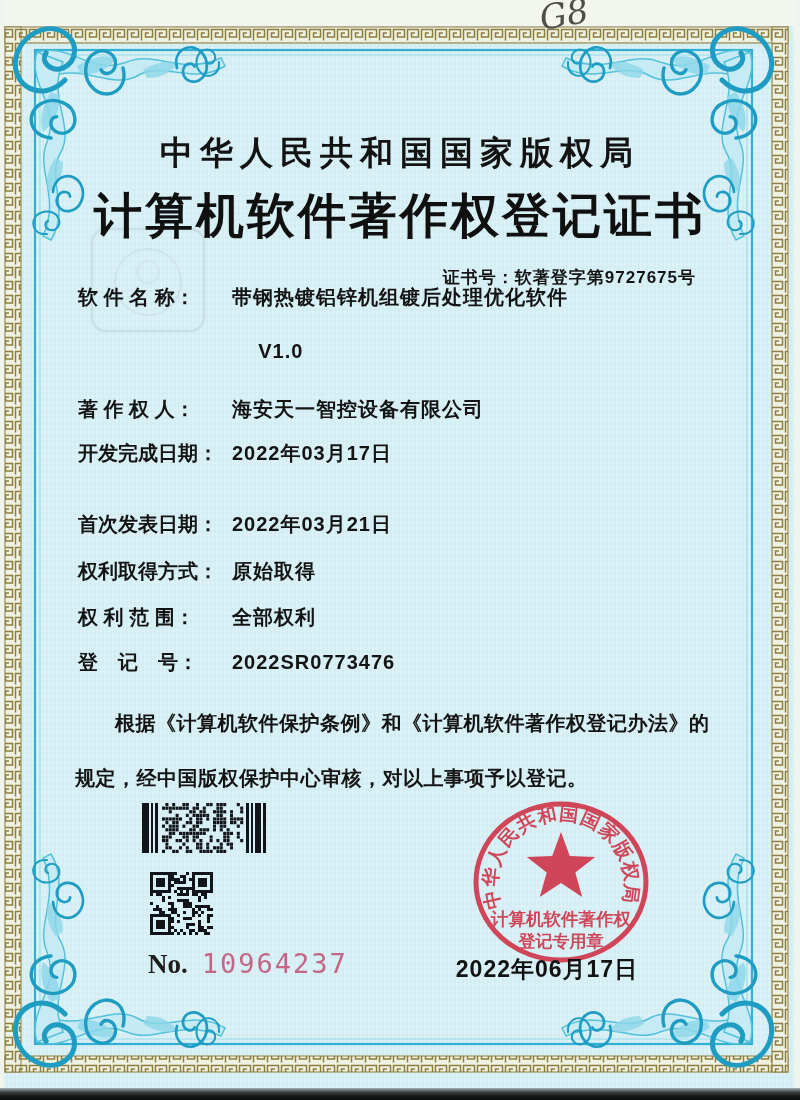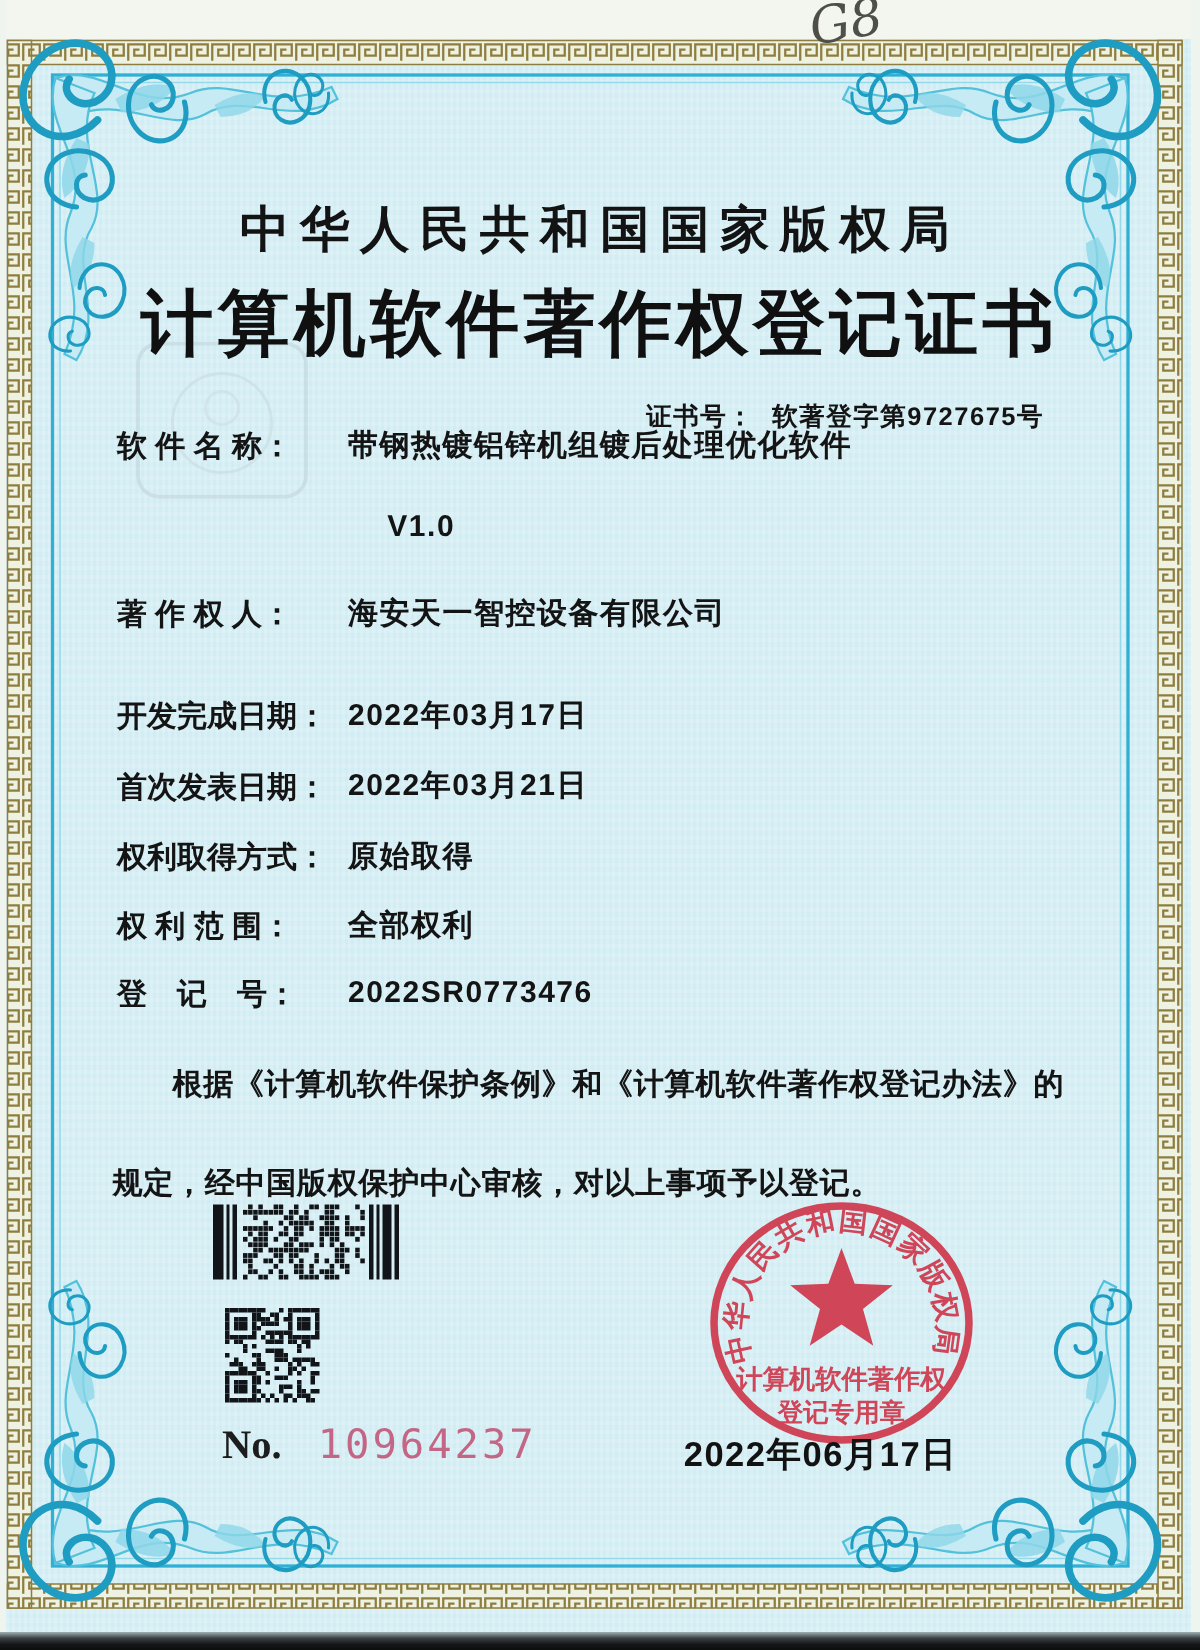--- a/index.html
+++ b/index.html
@@ -16,32 +16,32 @@
   .strip-left{position:absolute;left:0;top:0;width:4px;height:1092px;background:#f0f4ee;}
   .strip-bottom{position:absolute;left:0;bottom:0;width:800px;height:12px;
     background:linear-gradient(#9fb0b4 0%,#3a3f41 35%,#141516 70%,#0c0d0d 100%);}
   svg.deco{position:absolute;left:0;top:0;}
   .txt{position:absolute;white-space:pre;}
   .authority{left:0;top:131px;width:800px;text-align:center;font-family:"Liberation Serif",serif;
     font-size:33px;font-weight:700;letter-spacing:7px;color:#131313;}
   .cert-title{left:0;top:184px;width:800px;text-align:center;font-family:"Liberation Serif",serif;
     font-size:48px;font-weight:700;letter-spacing:3px;color:#101010;}
   .cert-no{top:246px;right:104px;font-size:17px;font-weight:700;letter-spacing:1px;}
-  .cert-no .v{margin-left:12px;}
+  .cert-no .v{}
   .row{position:absolute;left:78px;font-size:20px;font-weight:700;}
   .row .lbl{display:inline-block;min-width:152px;white-space:pre;}
   .row .val{position:absolute;left:154px;top:0;white-space:pre;letter-spacing:1px;line-height:27px;}
   .para{position:absolute;left:75px;top:696px;width:662px;font-size:20px;font-weight:600;
     letter-spacing:.5px;}
   .para .l1{text-indent:40px;line-height:30px;margin-top:12px;}
-  .para .l2{line-height:30px;margin-top:36px;}
+  .para .l2{line-height:30px;margin-top:25px;}
   .serial{position:absolute;left:148px;top:948px;font-size:27px;}
   .serial .no{font-family:"Liberation Serif",serif;font-weight:700;color:#1d1d1d;}
   .serial .num{font-family:"DejaVu Sans Mono",monospace;color:#c2587a;letter-spacing:2px;
-    margin-left:24px;opacity:.9;}
+    margin-left:14px;opacity:.9;}
   .issue-date{position:absolute;left:437px;top:954px;width:220px;text-align:center;
     font-size:23px;font-weight:700;letter-spacing:1px;color:#121212;}
 </style>
 </head>
 <body>
 
 <div class="page">
 
   <div class="strip-top"></div>
   <div class="strip-left"></div>
@@ -520,21 +520,21 @@
 
   <div class="row" style="top:284px;">
     <span class="lbl">软 件 名 称：</span>
     <span class="val"><span>带钢热镀铝锌机组镀后处理优化软件</span><br>
     <span>V1.0</span></span>
   </div>
   <div class="row" style="top:396px;">
     <span class="lbl">著 作 权 人：</span>
     <span class="val">海安天一智控设备有限公司</span>
   </div>
-  <div class="row" style="top:464px;">
+  <div class="row" style="top:440px;">
     <span class="lbl">开发完成日期：</span>
     <span class="val">2022年03月17日</span>
   </div>
   <div class="row" style="top:511px;">
     <span class="lbl">首次发表日期：</span>
     <span class="val">2022年03月21日</span>
   </div>
   <div class="row" style="top:558px;">
     <span class="lbl">权利取得方式：</span>
     <span class="val">原始取得</span>

